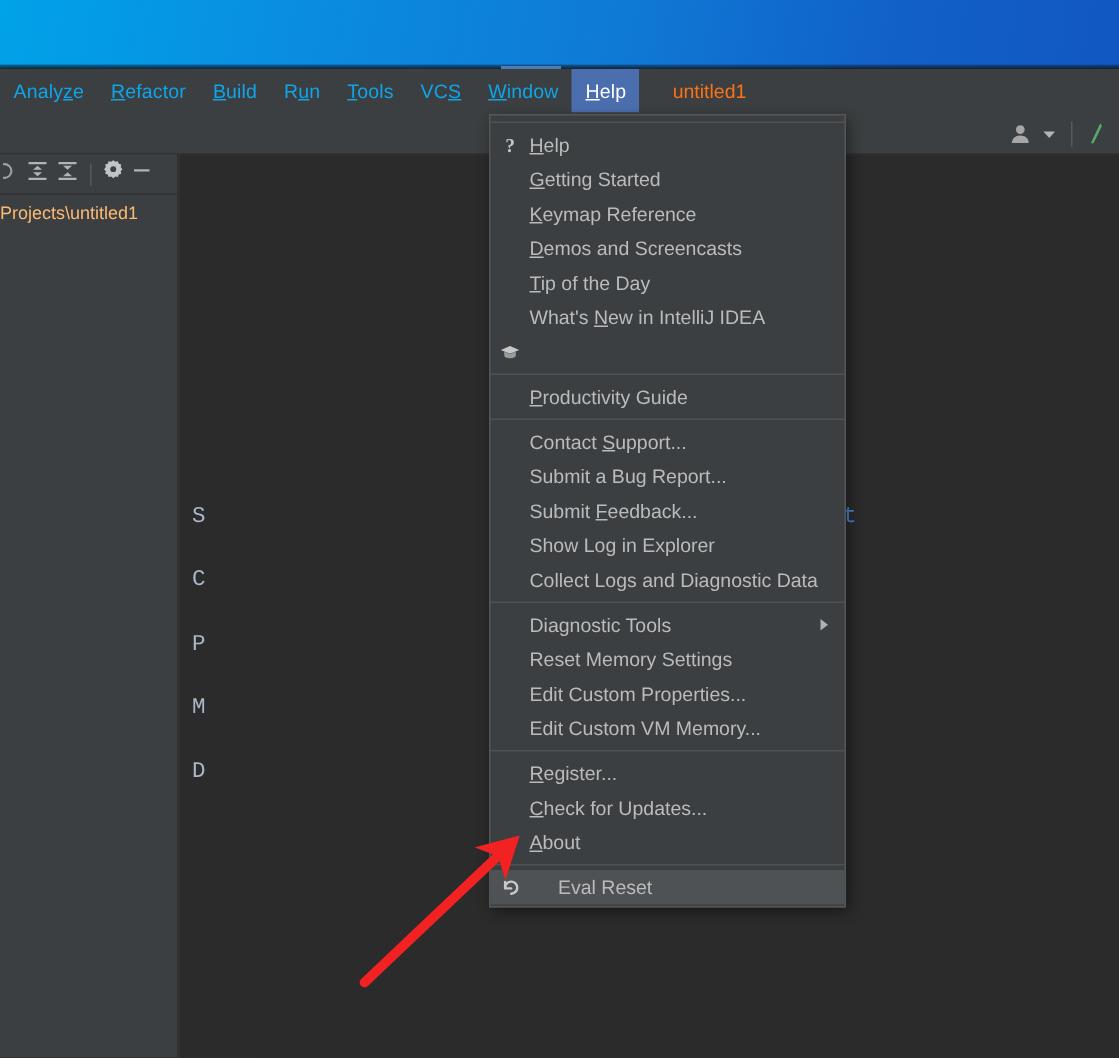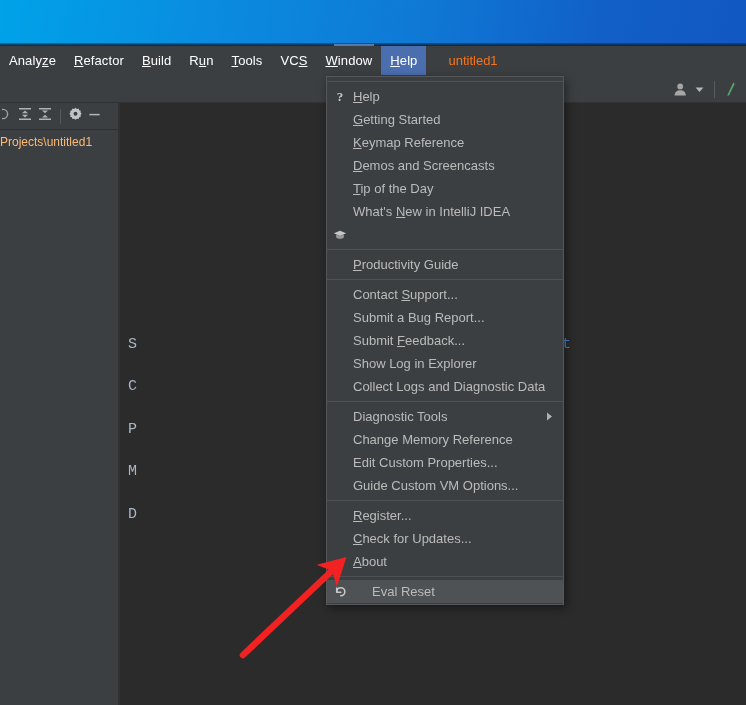--- a/index.html
+++ b/index.html
@@ -33,21 +33,21 @@
 
   
   .menubar {
     position: absolute; left: 0; top: 0; width: 746px; height: 29px;
     background: #3c3f41;
     display: flex; align-items: center;
   }
   .menu-item {
     height: 29px; padding: 0 9px;
     display: flex; align-items: center;
-    font-size: 13px; color: #ffffff; letter-spacing: .1px;
+    font-size: 13px; color: #0ea5e9; letter-spacing: .1px;
     white-space: nowrap; cursor: default;
   }
   .menu-item .mn { text-decoration: underline; }
   .menu-item.active { background: #4b6eaf; color: #ffffff; }
   .window-title {
     margin-left: 22px; font-size: 13px; color: #f97316; white-space: nowrap;
   }
 
   
   .toolbar {
@@ -324,29 +324,29 @@
         <div class="gutter"></div>
         <div class="lbl">Diagnostic Tools</div>
         <div class="submarker">
           <svg width="7" height="9" viewBox="0 0 7 9">
             <path d="M1 0.6 L6 4.5 L1 8.4 Z" fill="#b0b0b0"></path>
           </svg>
         </div>
       </div>
       <div class="row">
         <div class="gutter"></div>
-        <div class="lbl">Change Memory Reference</div>
+        <div class="lbl">Reset Memory Settings</div>
       </div>
       <div class="row">
         <div class="gutter"></div>
         <div class="lbl">Edit Custom Properties...</div>
       </div>
       <div class="row">
         <div class="gutter"></div>
-        <div class="lbl">Guide Custom VM Options...</div>
+        <div class="lbl">Edit Custom VM Memory...</div>
       </div>
       <div class="separator"></div>
       <div class="row">
         <div class="gutter"></div>
         <div class="lbl"><span class="mn">R</span>egister...</div>
       </div>
       <div class="row">
         <div class="gutter"></div>
         <div class="lbl"><span class="mn">C</span>heck for Updates...</div>
       </div>

